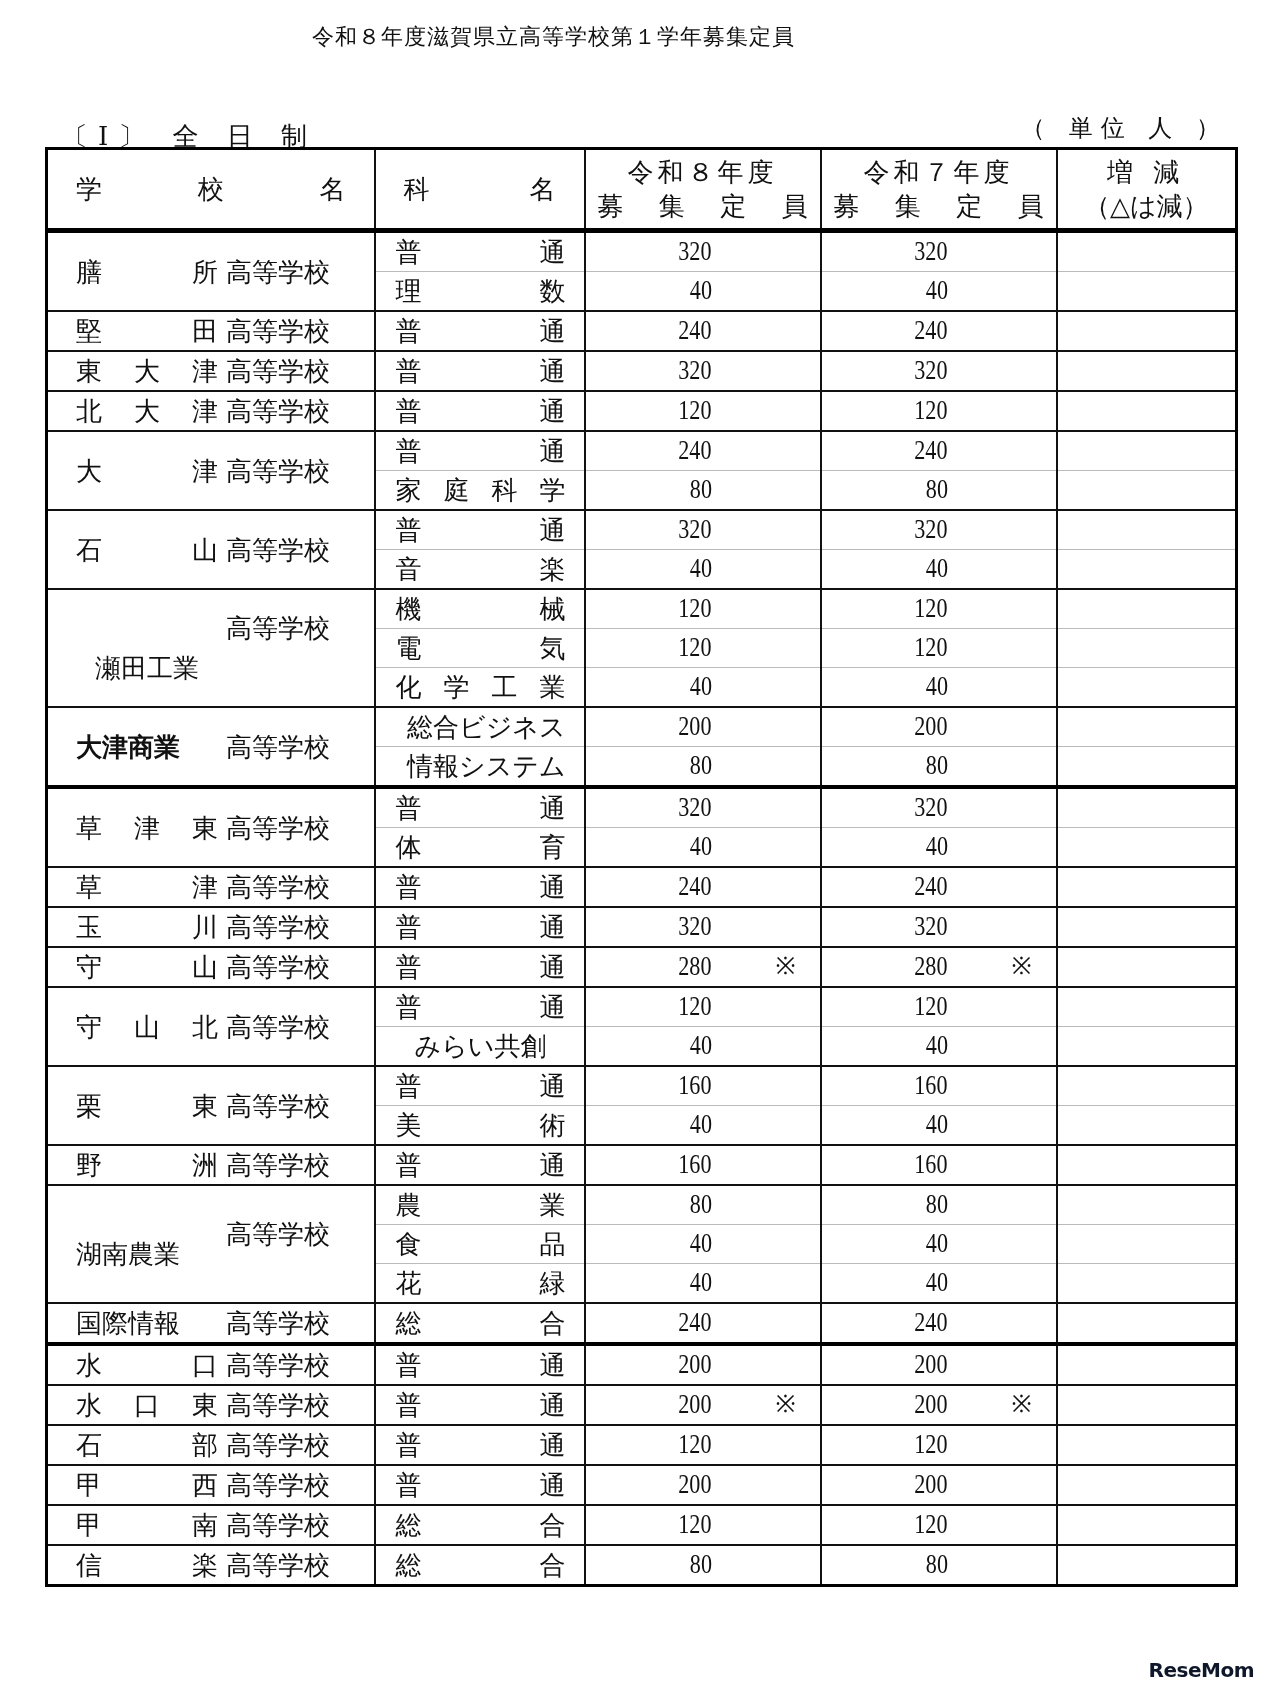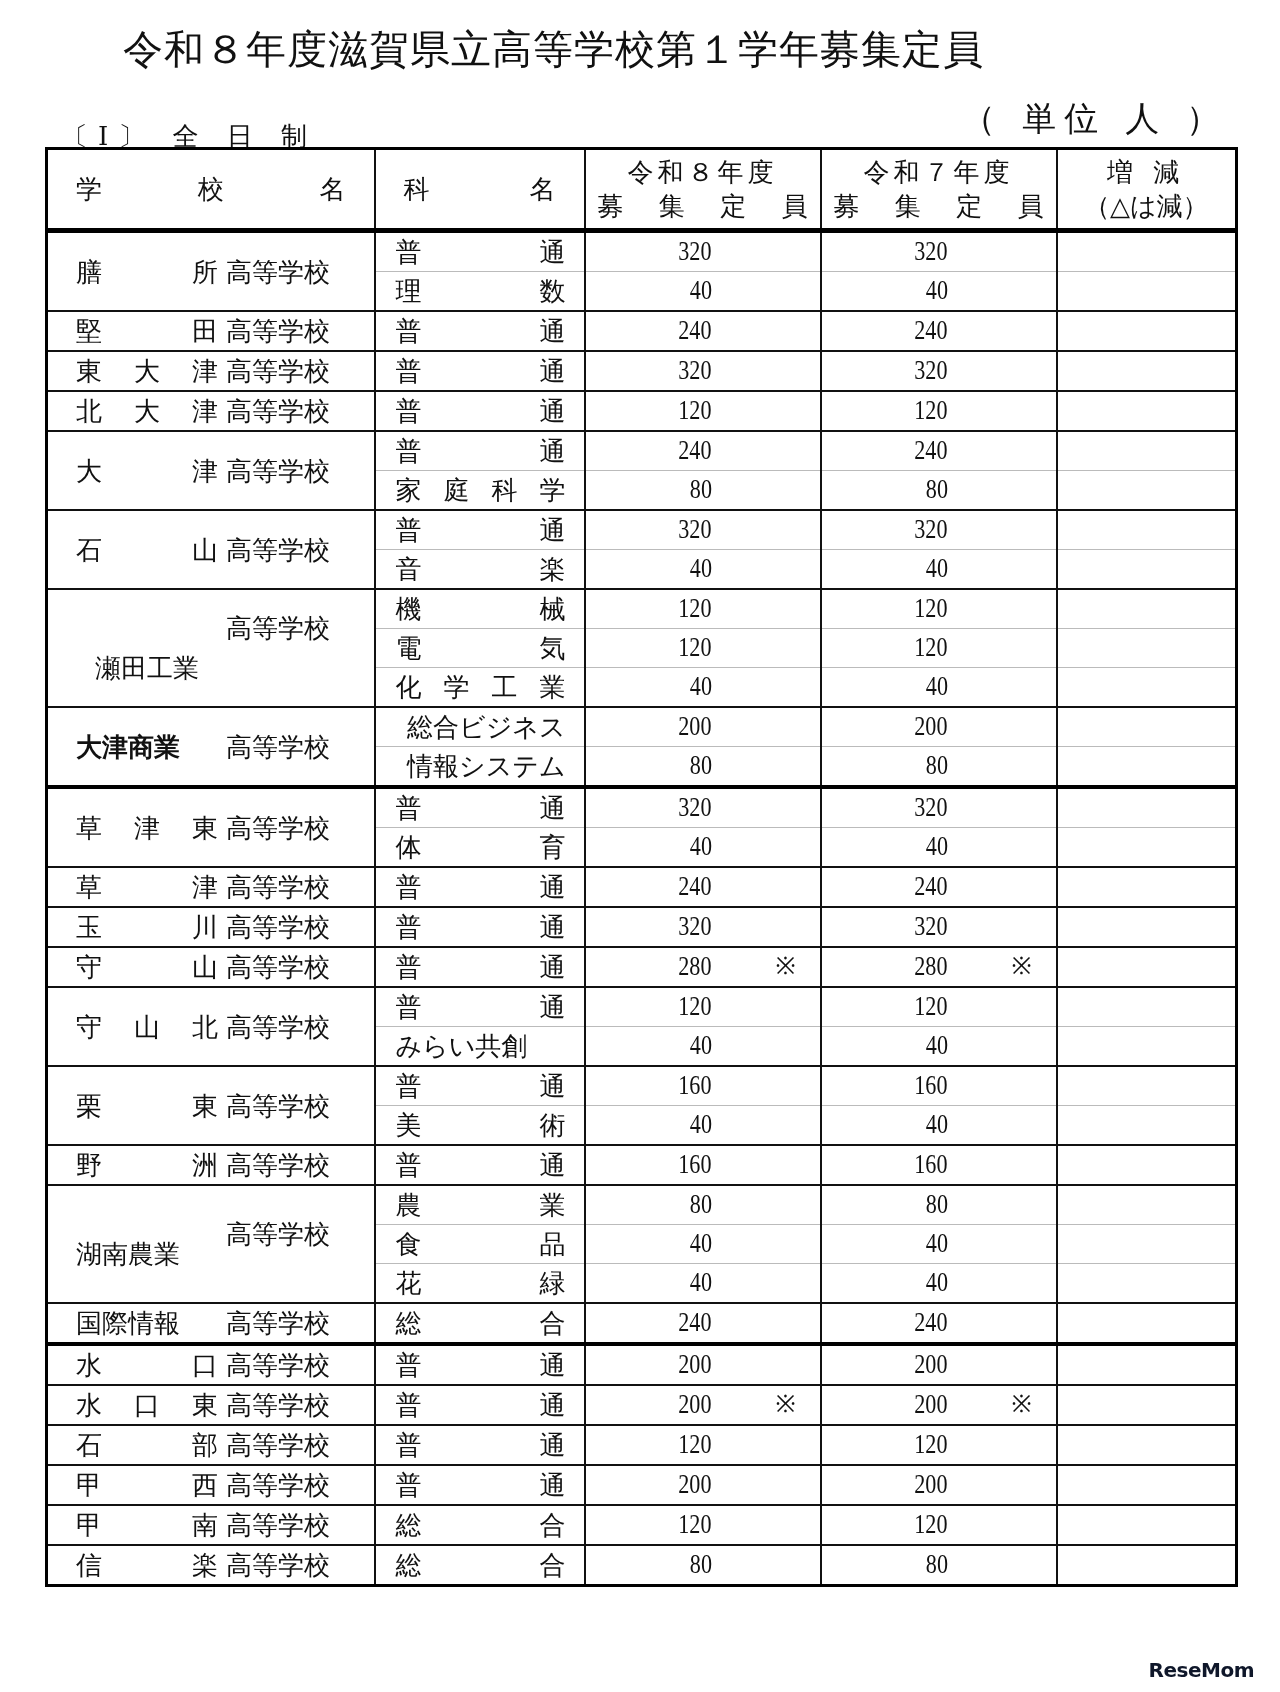--- a/index.html
+++ b/index.html
@@ -1,19 +1,19 @@
 <!DOCTYPE html>
 <html><head>
 <meta charset="utf-8">
 <style>
   html, body { margin:0; padding:0; background:#fff; }
   body { width:1280px; height:1692px; position:relative; font-family:"DejaVu Serif","Liberation Serif",serif; color:#111; overflow:hidden; }
-  .title { position:absolute; top:22px; left:0; width:1107px; text-align:center; font-size:40px; letter-spacing:1px; }
+  .title { position:absolute; top:22px; left:0; width:1107px; text-align:center; font-size:22px; letter-spacing:1px; }
   .subhead { position:absolute; top:119px; left:62px; font-size:26px; letter-spacing:10px; }
-  .unit { position:absolute; top:96px; right:52px; font-size:34px; letter-spacing:8px;margin-left:28px; }
+  .unit { position:absolute; top:112px; right:52px; font-size:24px; letter-spacing:8px;margin-left:28px; }
   table { position:absolute; top:147px; left:45px; width:1190px; border-collapse:collapse; border:3px solid #000; table-layout:fixed; }
   col.c1 { width:328px; } col.c2 { width:210px; } col.c3 { width:236px; } col.c4 { width:236px; } col.c5 { width:180px; }
   th { border:2px solid #111; font-weight:normal; font-size:26px; height:78px; padding:0; border-bottom:5px solid #000; line-height:34px; }
   th .sp { display:flex; justify-content:space-between; padding:0 28px; }
   td { border-left:2px solid #111; border-right:2px solid #111; padding:0; font-size:26px; height:38px; line-height:36px; }
   tr.g td.school { border-top:2px solid #111; }
   tr td { border-top:1px solid #bbb; }
   tr.g td { border-top:2px solid #111; }
   tr.thick td { border-top:4px solid #000; }
   td.school { vertical-align:middle; padding-left:28px; }
@@ -500,21 +500,21 @@
         <td class="num">
           <span class="v">120</span>
         </td>
         <td class="num">
           <span class="v">120</span>
         </td>
         <td></td>
       </tr>
       <tr>
         <td class="dept">
-          <div class="dept-sp" style="justify-content: flex-start;">
+          <div class="dept-sp" style="justify-content: center;">
             <span>みらい共創</span>
           </div>
         </td>
         <td class="num">
           <span class="v">40</span>
         </td>
         <td class="num">
           <span class="v">40</span>
         </td>
         <td></td>

